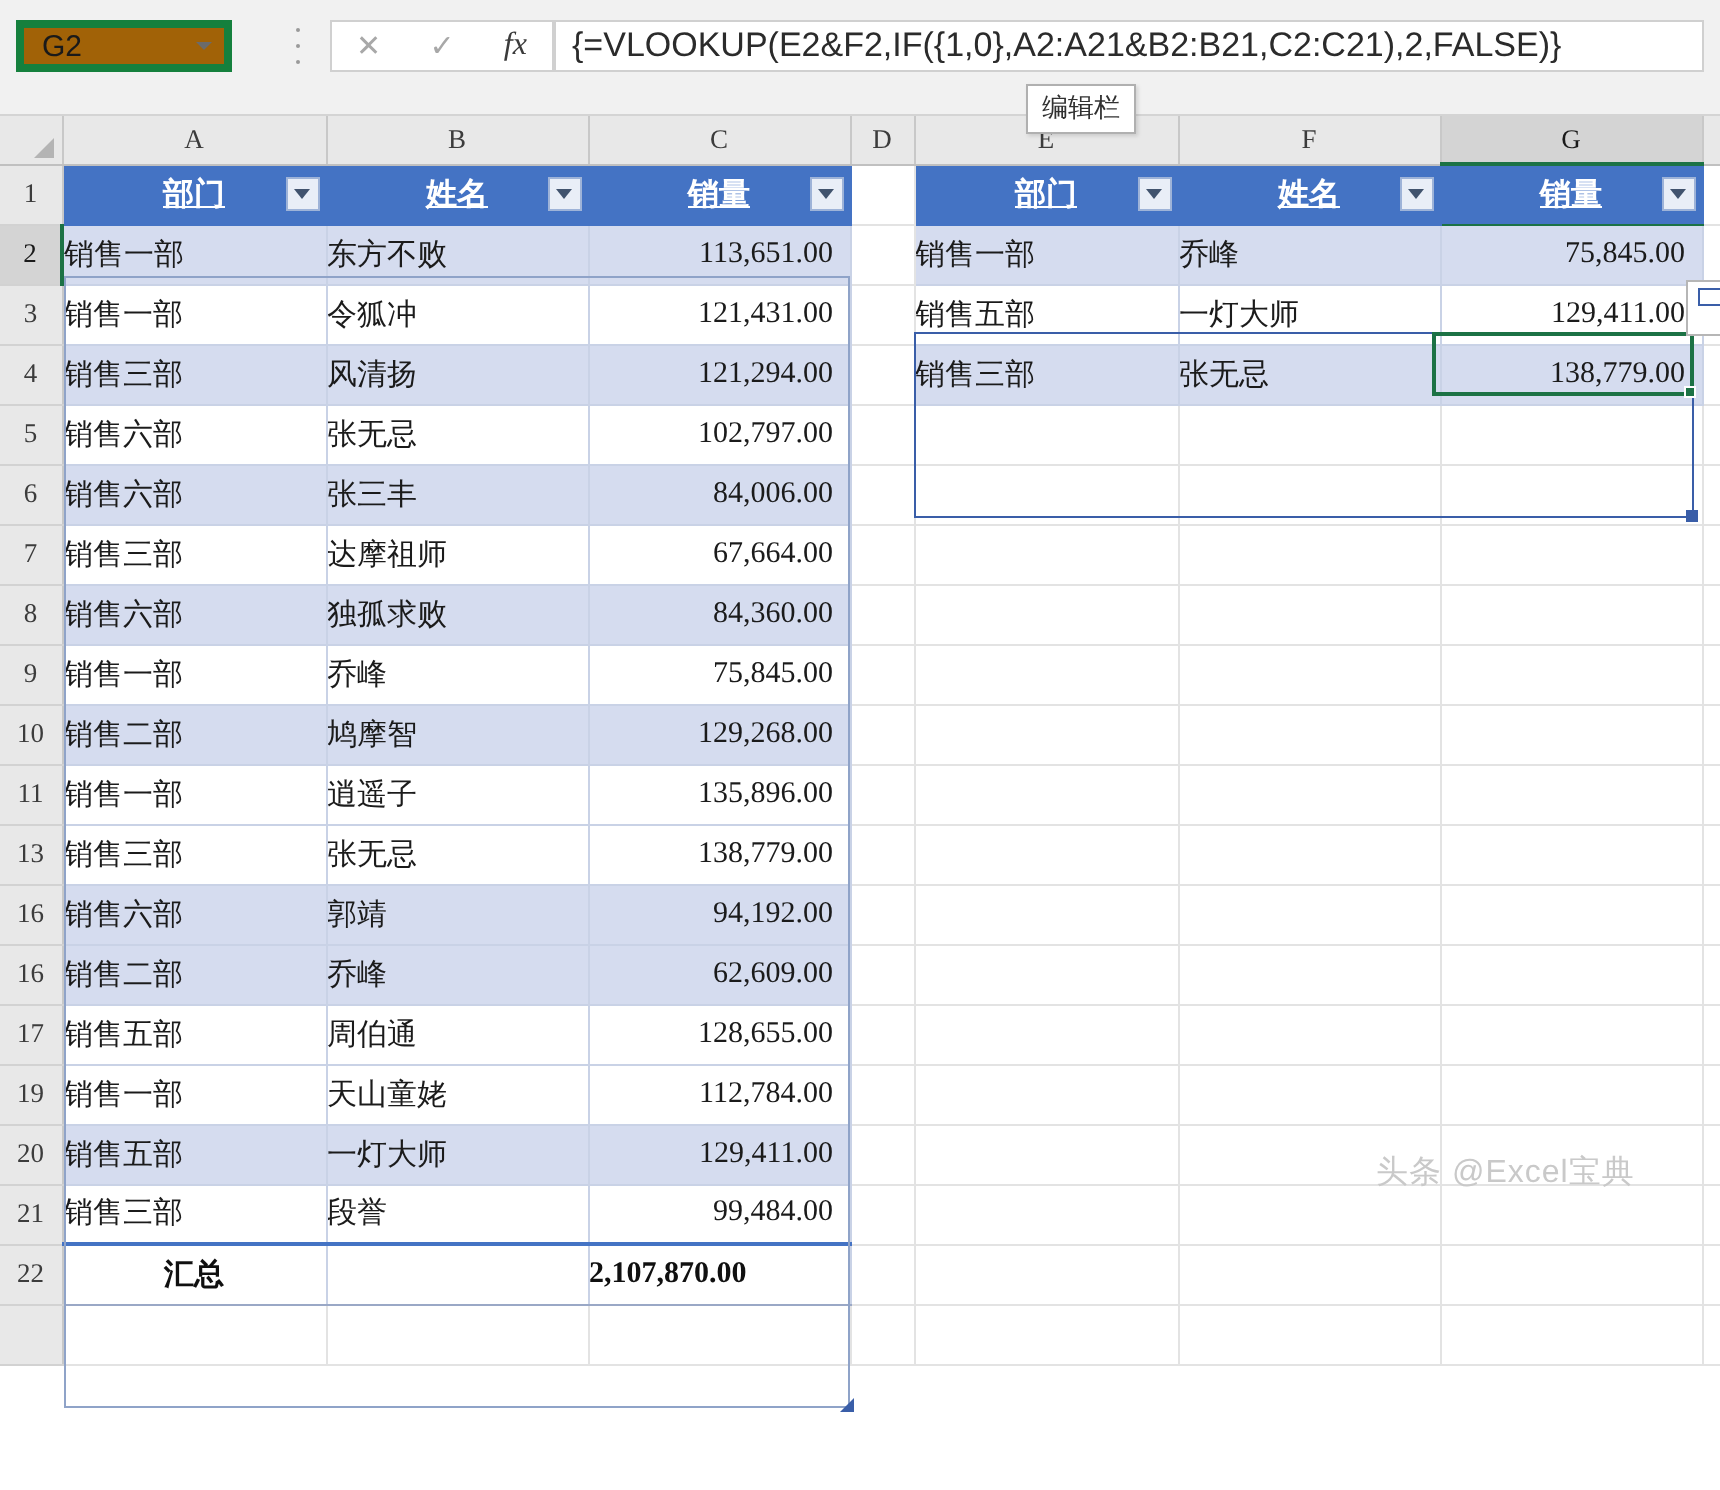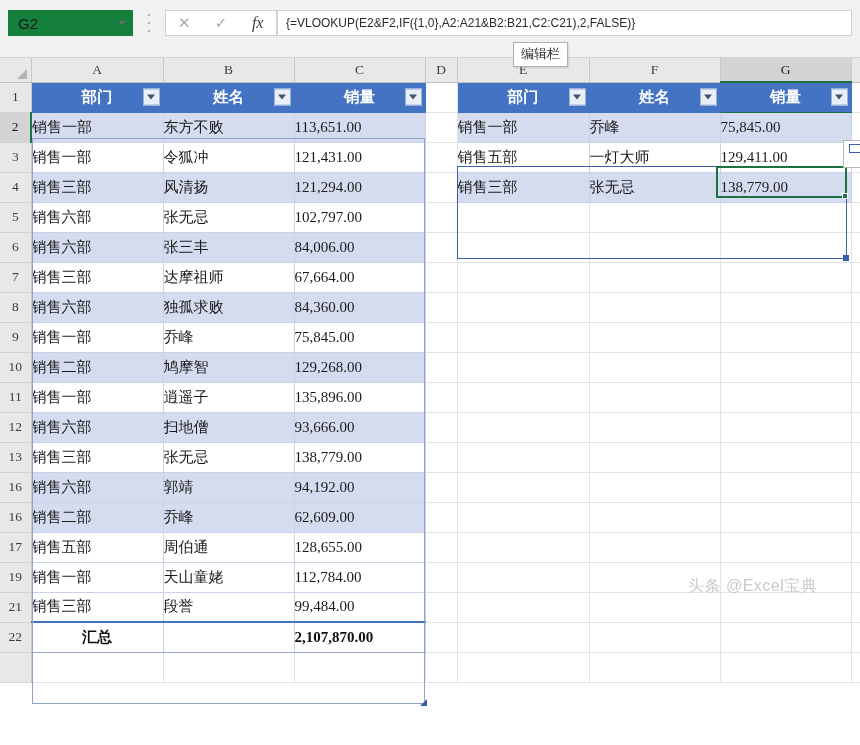--- a/index.html
+++ b/index.html
@@ -12,23 +12,23 @@
 
   
   .formula-strip {
     position: absolute; left: 0; top: 0;
     width: 860px; height: 58px;
     background: #f1f1f1;
     border-bottom: 1px solid #d4d4d4;
   }
   .name-box {
     position: absolute; left: 8px; top: 10px;
-    width: 125px; height: 26px;
-    background: #15803d;
-    border: 1px solid #15803d;
+    width: 108px; height: 26px;
+    background: #a16207;
+    border: 4px solid #15803d;
     display: flex; align-items: center;
   }
   .name-box-value {
     flex: 1; padding-left: 9px;
     font-size: 15px; color: #1a1a1a;
     font-family: "Liberation Sans", sans-serif;
   }
   .name-box-arrow {
     width: 20px; height: 100%;
     display: flex; align-items: center; justify-content: center;
@@ -62,21 +62,21 @@
   .fx-btn.italic {
     color: #3b3b3b; font-style: italic;
     font-family: "Liberation Serif", serif; font-size: 16px;
   }
   .formula-input {
     position: absolute; left: 277px; top: 10px;
     right: 8px; height: 26px;
     background: #ffffff; border: 1px solid #d0d0d0;
     display: flex; align-items: center;
     padding-left: 8px;
-    font-size: 12px; color: #2b2b2b;
+    font-size: 17px; color: #2b2b2b;
     font-family: "Liberation Sans", sans-serif;
     white-space: nowrap; overflow: hidden;
   }
   .tooltip {
     position: absolute; left: 513px; top: 42px;
     padding: 2px 7px 3px 7px;
     background: #ffffff; border: 1px solid #b0b0b0;
     font-size: 13px; color: #303030;
     z-index: 40;
     box-shadow: 1px 1px 2px rgba(0,0,0,.13);
@@ -149,21 +149,21 @@
     border-bottom: 1px solid #c9d2e6;
     font-size: 15px;
     color: #1b1b1b;
     font-family: "Liberation Serif", "DejaVu Serif", serif;
     background: #ffffff;
     white-space: nowrap;
     overflow: hidden;
   }
   td.cell.banded { background: #d5dcef; }
   td.cell.txt { }
-  td.cell.num { text-align: left; padding-right: 8px; }
+  td.cell.num { text-align: right; padding-right: 8px; }
   td.cell.blank {
     background: #ffffff;
     border-right: 1px solid #e3e3e3;
     border-bottom: 1px solid #e3e3e3;
   }
   td.cell.empty-area {
     background: #ffffff;
     border-right: 1px solid #e3e3e3;
     border-bottom: 1px solid #e3e3e3;
   }
@@ -173,20 +173,21 @@
     height: 28px;
     background: #4473c4;
     color: #ffffff;
     font-weight: bold;
     font-size: 15.5px;
     text-align: center;
     position: relative;
     border-right: 1px solid #4473c4;
     border-bottom: 1px solid #4473c4;
     font-family: "Liberation Serif", "DejaVu Serif", serif;
+    text-decoration: underline;
   }
   td.thead.activecol { border-bottom: 1px solid #1c7245; }
   .filter-btn {
     position: absolute; right: 3px; top: 50%;
     transform: translateY(-50%);
     width: 17px; height: 17px;
     background: #e9eef7;
     border: 1px solid #9eb3d8;
     display: flex; align-items: center; justify-content: center;
   }
@@ -502,31 +503,20 @@
         <td class="cell txt">销售一部</td>
         <td class="cell txt">逍遥子</td>
         <td class="cell num">135,896.00</td>
         <td class="cell blank"></td>
         <td class="cell empty-area"></td>
         <td class="cell empty-area"></td>
         <td class="cell empty-area"></td>
         <td class="cell empty-area"></td>
       </tr>
 
-      <tr>
-        <td class="rowhdr">12</td>
-        <td class="cell txt banded">销售六部</td>
-        <td class="cell txt banded">扫地僧</td>
-        <td class="cell num banded">93,666.00</td>
-        <td class="cell blank"></td>
-        <td class="cell empty-area"></td>
-        <td class="cell empty-area"></td>
-        <td class="cell empty-area"></td>
-        <td class="cell empty-area"></td>
-      </tr>
 
       <tr>
         <td class="rowhdr">13</td>
         <td class="cell txt">销售三部</td>
         <td class="cell txt">张无忌</td>
         <td class="cell num">138,779.00</td>
         <td class="cell blank"></td>
         <td class="cell empty-area"></td>
         <td class="cell empty-area"></td>
         <td class="cell empty-area"></td>
@@ -576,20 +566,31 @@
         <td class="cell txt">销售一部</td>
         <td class="cell txt">天山童姥</td>
         <td class="cell num">112,784.00</td>
         <td class="cell blank"></td>
         <td class="cell empty-area"></td>
         <td class="cell empty-area"></td>
         <td class="cell empty-area"></td>
         <td class="cell empty-area"></td>
       </tr>
 
+      <tr>
+        <td class="rowhdr">20</td>
+        <td class="cell txt banded">销售五部</td>
+        <td class="cell txt banded">一灯大师</td>
+        <td class="cell num banded">129,411.00</td>
+        <td class="cell blank"></td>
+        <td class="cell empty-area"></td>
+        <td class="cell empty-area"></td>
+        <td class="cell empty-area"></td>
+        <td class="cell empty-area"></td>
+      </tr>
 
       <tr>
         <td class="rowhdr">21</td>
         <td class="cell txt">销售三部</td>
         <td class="cell txt">段誉</td>
         <td class="cell num">99,484.00</td>
         <td class="cell blank"></td>
         <td class="cell empty-area"></td>
         <td class="cell empty-area"></td>
         <td class="cell empty-area"></td>

